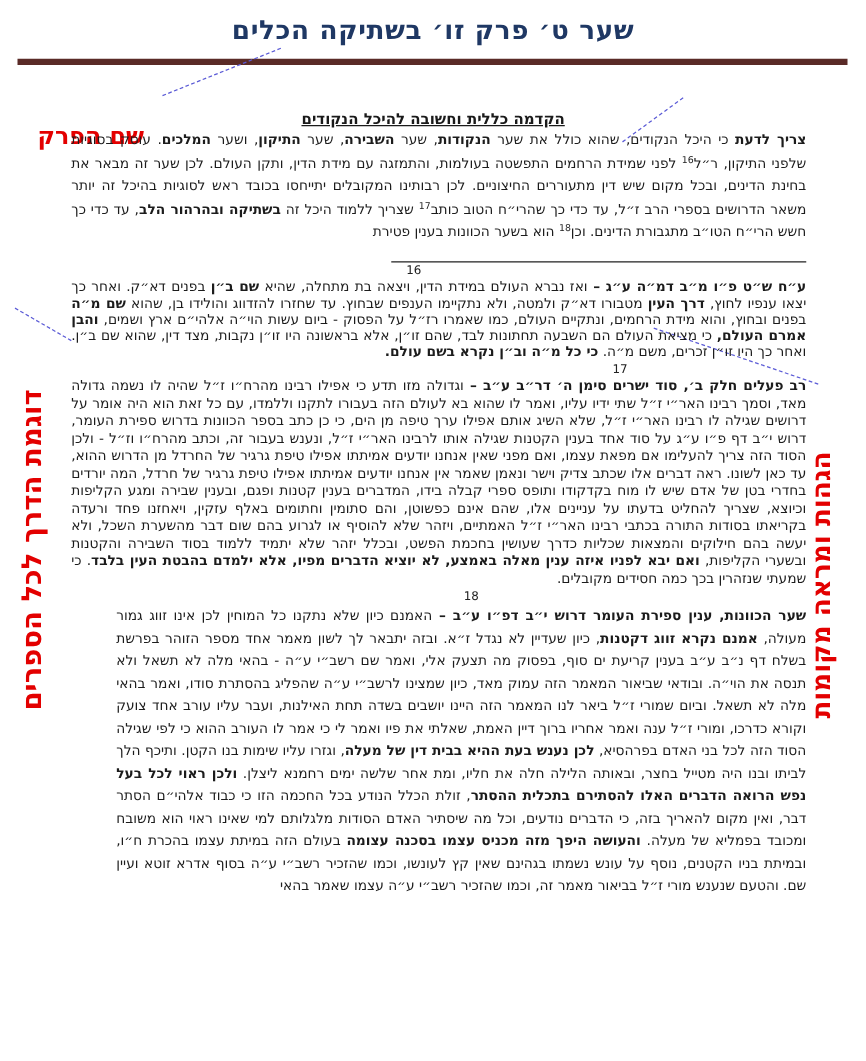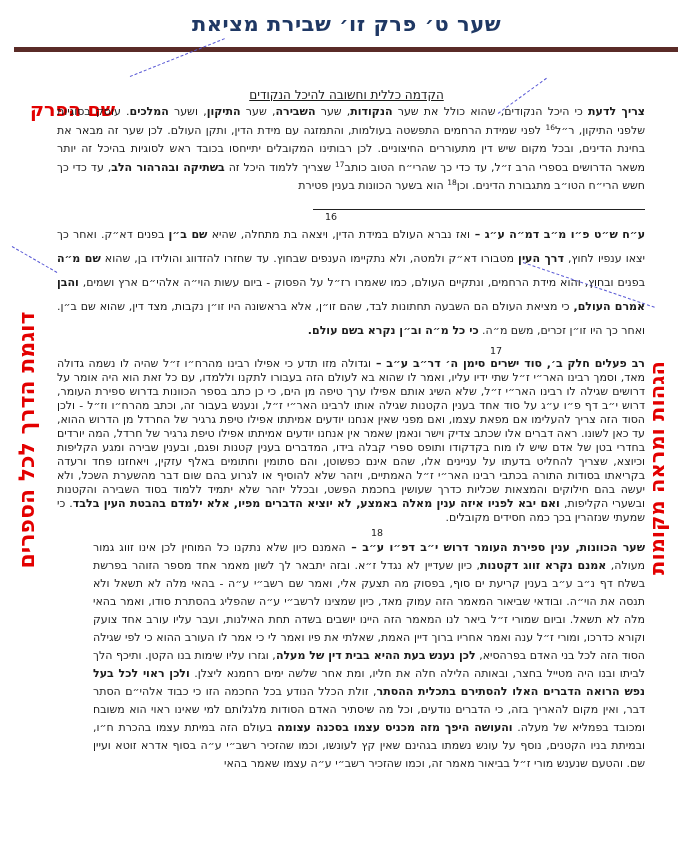--- a/index.html
+++ b/index.html
@@ -20,36 +20,36 @@
   .label-intro{
     position:absolute;top:58px;right:18px;
     color:#e30000;font-weight:bold;font-size:19px;white-space:nowrap;
   }
   .label-shem{
     position:absolute;top:58px;left:30px;
     color:#e30000;font-weight:bold;font-size:19px;white-space:nowrap;margin-top:40px;
   }
   .section-heading{
     position:absolute;top:88px;left:0;right:0;text-align:center;
-    font-weight:normal;font-size:12px;text-decoration:underline;color:#1a1a1a;
+    font-weight:bold;font-size:12px;text-decoration:underline;color:#1a1a1a;
     direction:rtl;
   }
   
   .content{
     position:absolute;top:103px;left:57px;width:588px;
     direction:rtl;text-align:justify;color:#1c1c1c;
   }
   .para-main{font-size:11px;line-height:18.6px;margin:0 0 13px 0;}
   .fn-sep{width:332px;height:0;border-top:1.5px solid #222;margin:2px 0 1px 0;}
   .fn-num{font-size:9.5px;color:#222;line-height:11px;direction:ltr;text-align:right;}
   .fn-num-16{padding-left:268px;text-align:left;direction:rtl;padding-right:288px;}
   .fn-num-17{padding-right:143px;direction:rtl;text-align:right;}
   .fn-num-18{padding-right:262px;direction:rtl;text-align:right;}
   .fn-para{font-size:11px;margin:1px 0 2px 0;}
-  .fn-16{line-height:24px;}
+  .fn-16{line-height:13px;}
   .fn-17{line-height:14px;}
   .fn-18{line-height:18.0px;margin-left:36px;}
   .bseg{font-weight:bold;}
   sup{font-size:7.5px;line-height:0;vertical-align:4px;}
   
   .vlabel{
     position:absolute;color:#e30000;font-weight:bold;white-space:nowrap;
     direction:rtl;
   }
   .vlabel-left{
@@ -72,21 +72,21 @@
   .page-number{
     position:absolute;bottom:28px;left:0;right:0;text-align:center;
     font-size:11.5px;color:#222;
   }
 </style>
 </head>
 <body>
 
 <div class="page">
 
-  <div class="title">שער ט׳ פרק זו׳ שבירת מציאת</div>
+  <div class="title">שער ט׳ פרק זו׳ בשתיקה הכלים</div>
   <div class="title-rule"></div>
 
   <div class="label-shem">שם הפרק</div>
 
   <div class="dash dash-a"></div>
   <div class="dash dash-b"></div>
   <div class="dash dash-c"></div>
   <div class="dash dash-d"></div>
 
   <div class="section-heading">הקדמה כללית וחשובה להיכל הנקודים</div>

